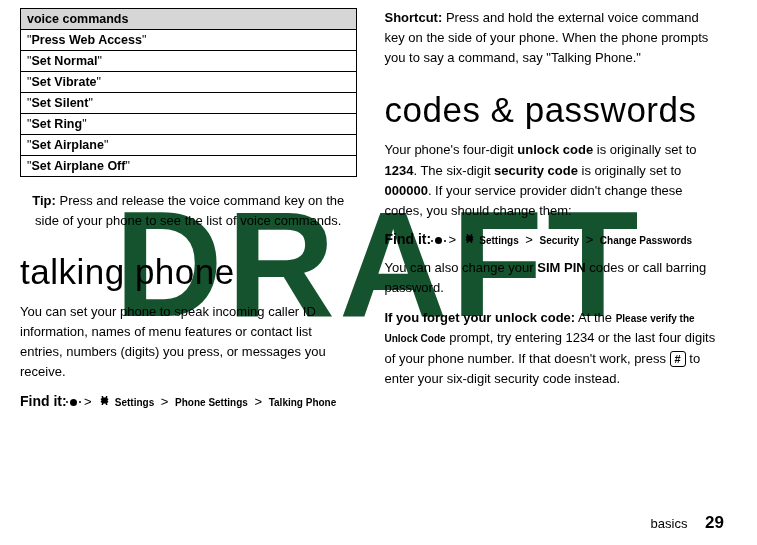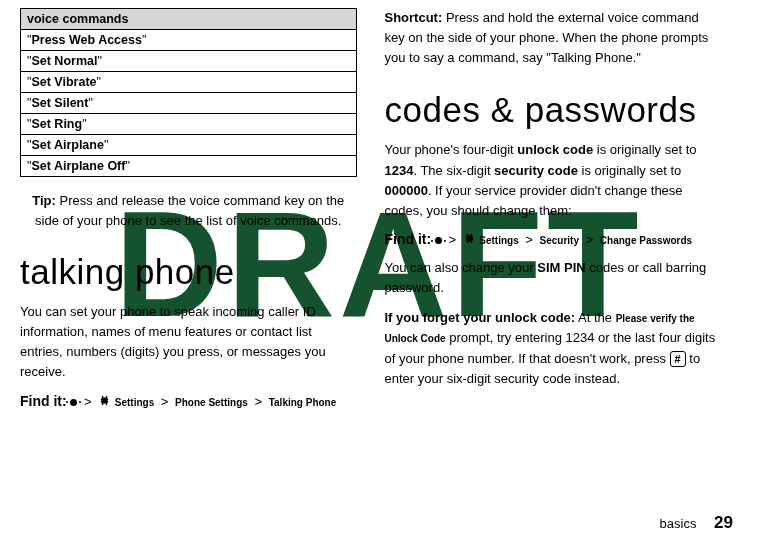--- a/index.html
+++ b/index.html
@@ -104,21 +104,21 @@
       border-radius: 3px;
       padding: 0 4px;
       font-size: 11px;
       line-height: 14px;
       vertical-align: middle;
       font-weight: bold;
     }
     .footer {
       position: absolute;
       bottom: 12px;
-      right: 24px;
+      right: 33px;
       font-size: 13px;
       z-index: 1;
     }
     .footer .pagenum {
       font-weight: bold;
       font-size: 17px;
       margin-left: 14px;
     }
     b { font-weight: bold; }
   </style>

